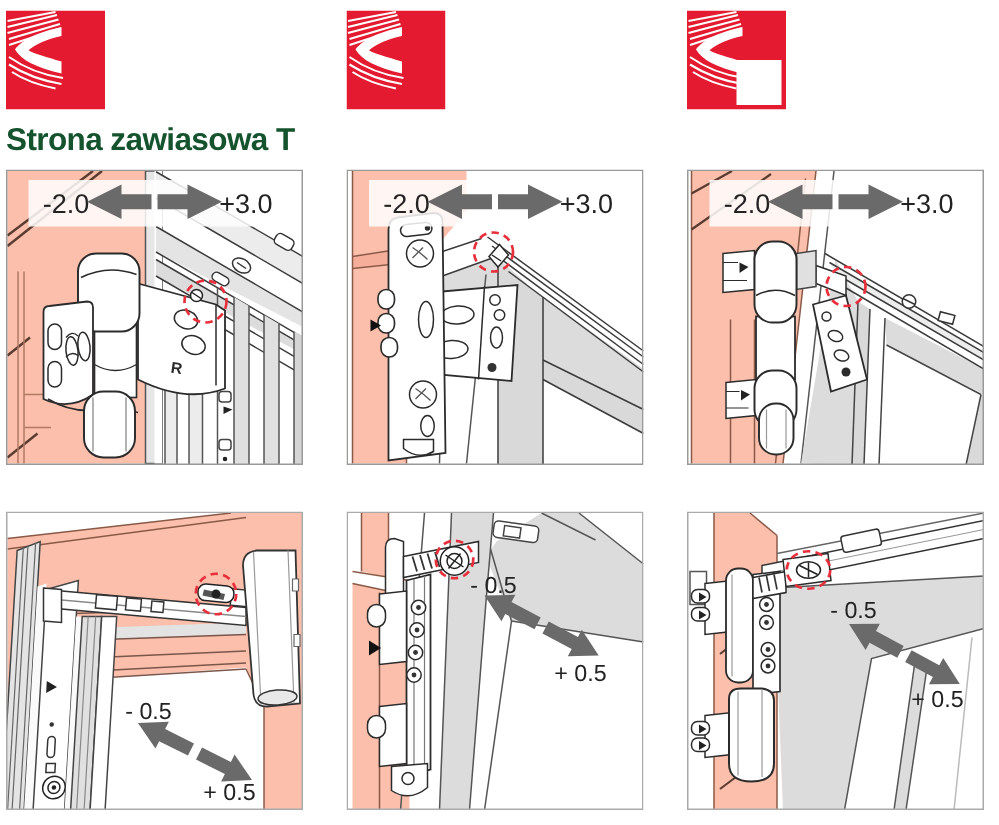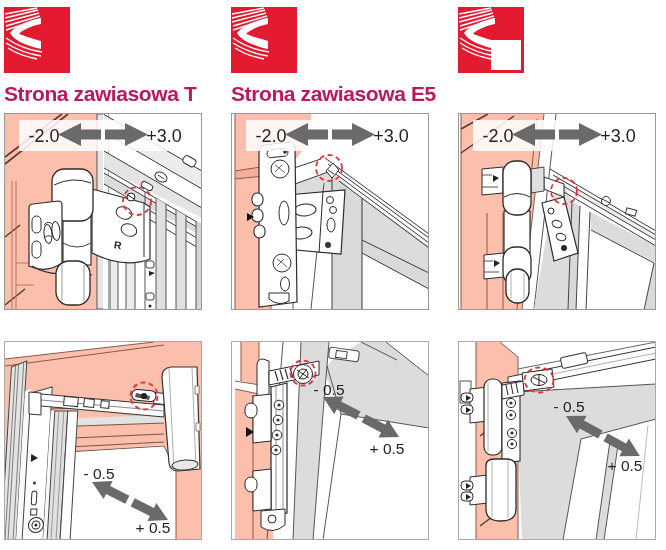--- a/index.html
+++ b/index.html
@@ -1,18 +1,18 @@
 <!DOCTYPE html>
 <html><head><meta charset="utf-8"><style>
 html,body{margin:0;padding:0}
 body{width:666px;height:550px;background:#fff;font-family:"Liberation Sans",sans-serif;position:relative;overflow:hidden}
 .col{position:absolute;top:0;width:199px;height:550px}
 #c1{left:4px}#c2{left:231px}#c3{left:458px}
 .logo{position:absolute;top:7px;left:0}
-h2{position:absolute;top:82px;left:0;margin:0;font-size:21px;font-weight:bold;color:#be185d;white-space:nowrap;letter-spacing:-0.4px}
+h2{position:absolute;top:82px;left:0;margin:0;font-size:21px;font-weight:bold;color:#14532d;white-space:nowrap;letter-spacing:-0.4px}
 h2 sup{font-size:12px;vertical-align:6px}
 .pt{position:absolute;top:113px;left:0}
 .pb{position:absolute;top:341px;left:0}
 svg{display:block}
 svg text{font-family:"Liberation Sans",sans-serif}
 </style></head><body>
 
 <div class="col" id="c1">
 <svg class="logo" width="66" height="66" viewBox="0 0 66 66">
 <rect width="66" height="66" fill="#e41b30"></rect>
@@ -192,21 +192,20 @@
         <path d="M2 19 L36 9"></path>
         <path d="M2 23 L36 12"></path>
 </g>
 <path d="M37 11 C22 14 10 20 6 26 C10 33 20 38 37 42 L37 34 C27 31 19 29 15 26.5 C19 23 27 19 37 17 Z" fill="#fff"></path>
 <g stroke="#fff" fill="none" stroke-width="1.4">
 <path d="M2 31 C12 38 24 43 38 45"></path>
         <path d="M2 36 C13 43 25 47 37 49"></path>
         <path d="M4 41 C13 47 23 50 33 52"></path>
 </g>
 </svg>
-<h2>Strona zawiasowa E5</h2>
 
 <svg class="pt" width="198" height="197" viewBox="0 0 198 197">
 <rect width="198" height="197" fill="#fff"></rect>
 <polygon points="4,1 80,1 80,28 62,49 4,58" fill="#fbbfab"></polygon>
 <polygon points="4,58 62,49 42,62 4,66" fill="#f5ae9a"></polygon>
 <polygon points="4,66 42,62 40,196 4,196" fill="#fbbfab"></polygon>
 <g stroke="#8a5a48" stroke-width="1" fill="none">
 <path d="M4 58 L62 49"></path>
         <path d="M4 66 L42 62"></path>
         <path d="M4 1 V196"></path>

